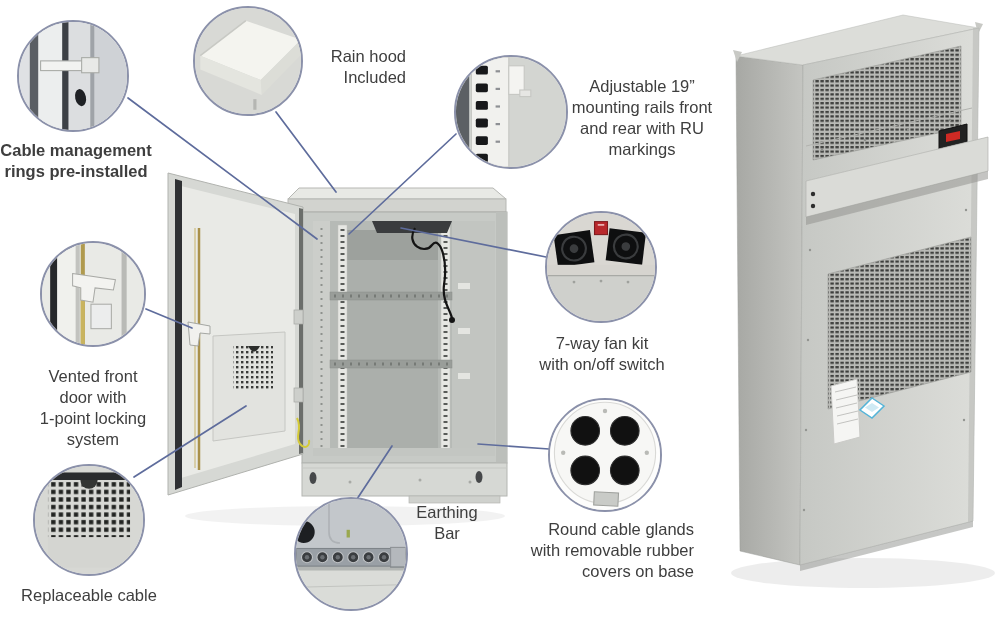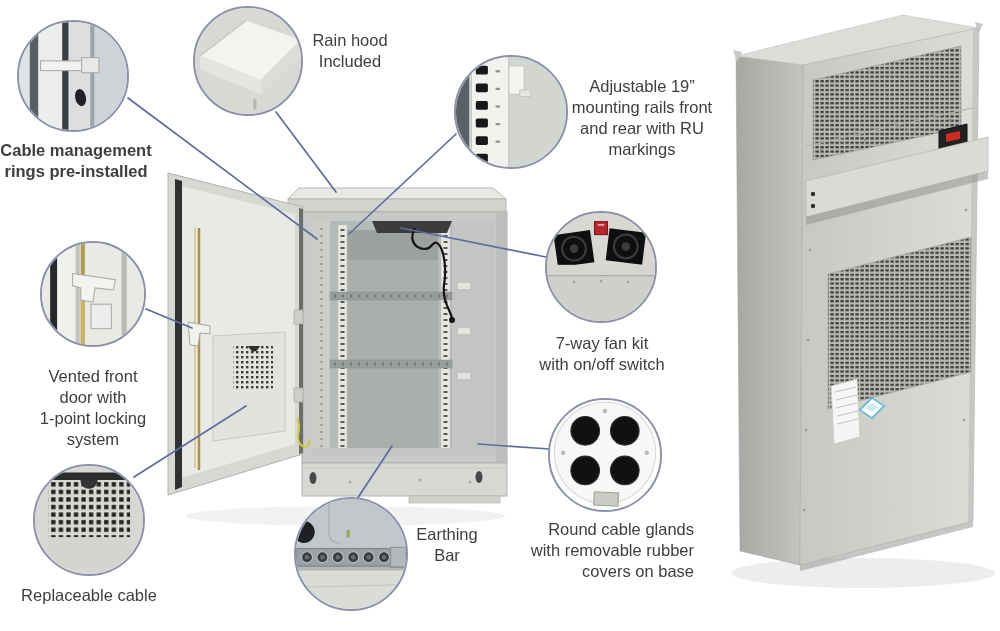--- a/index.html
+++ b/index.html
@@ -15,25 +15,25 @@
   #c-rings{left:17px;top:20px;width:112px;height:112px;}
   #c-hood{left:193px;top:6px;width:110px;height:110px;}
   #c-rail{left:454px;top:55px;width:114px;height:114px;}
   #c-lock{left:40px;top:241px;width:106px;height:106px;}
   #c-filter{left:33px;top:464px;width:112px;height:112px;}
   #c-earth{left:294px;top:497px;width:114px;height:114px;}
   #c-fan{left:545px;top:211px;width:112px;height:112px;}
   #c-glands{left:548px;top:398px;width:114px;height:114px;}
   
   #l-rings{left:0px;top:140px;width:152px;font-weight:bold;}
-  #l-hood{left:294px;top:30px;width:112px;}
+  #l-hood{left:294px;top:46px;width:112px;text-align:right;}
   #l-rail{left:562px;top:76px;width:160px;}
   #l-lock{left:18px;top:366px;width:150px;}
   #l-filter{left:11px;top:585px;width:156px;}
-  #l-earth{left:407px;top:524px;width:80px;}
+  #l-earth{left:407px;top:502px;width:80px;}
   #l-fan{left:524px;top:333px;width:156px;}
   #l-glands{left:520px;top:519px;width:174px;text-align:right;}
 </style>
 </head>
 <body>
 
 <svg id="scene" width="1000" height="631" viewBox="0 0 1000 631">
   <defs>
     <pattern id="perf" width="5" height="4.4" patternUnits="userSpaceOnUse">
       <rect width="5" height="4.4" fill="#b9bab6"></rect>

